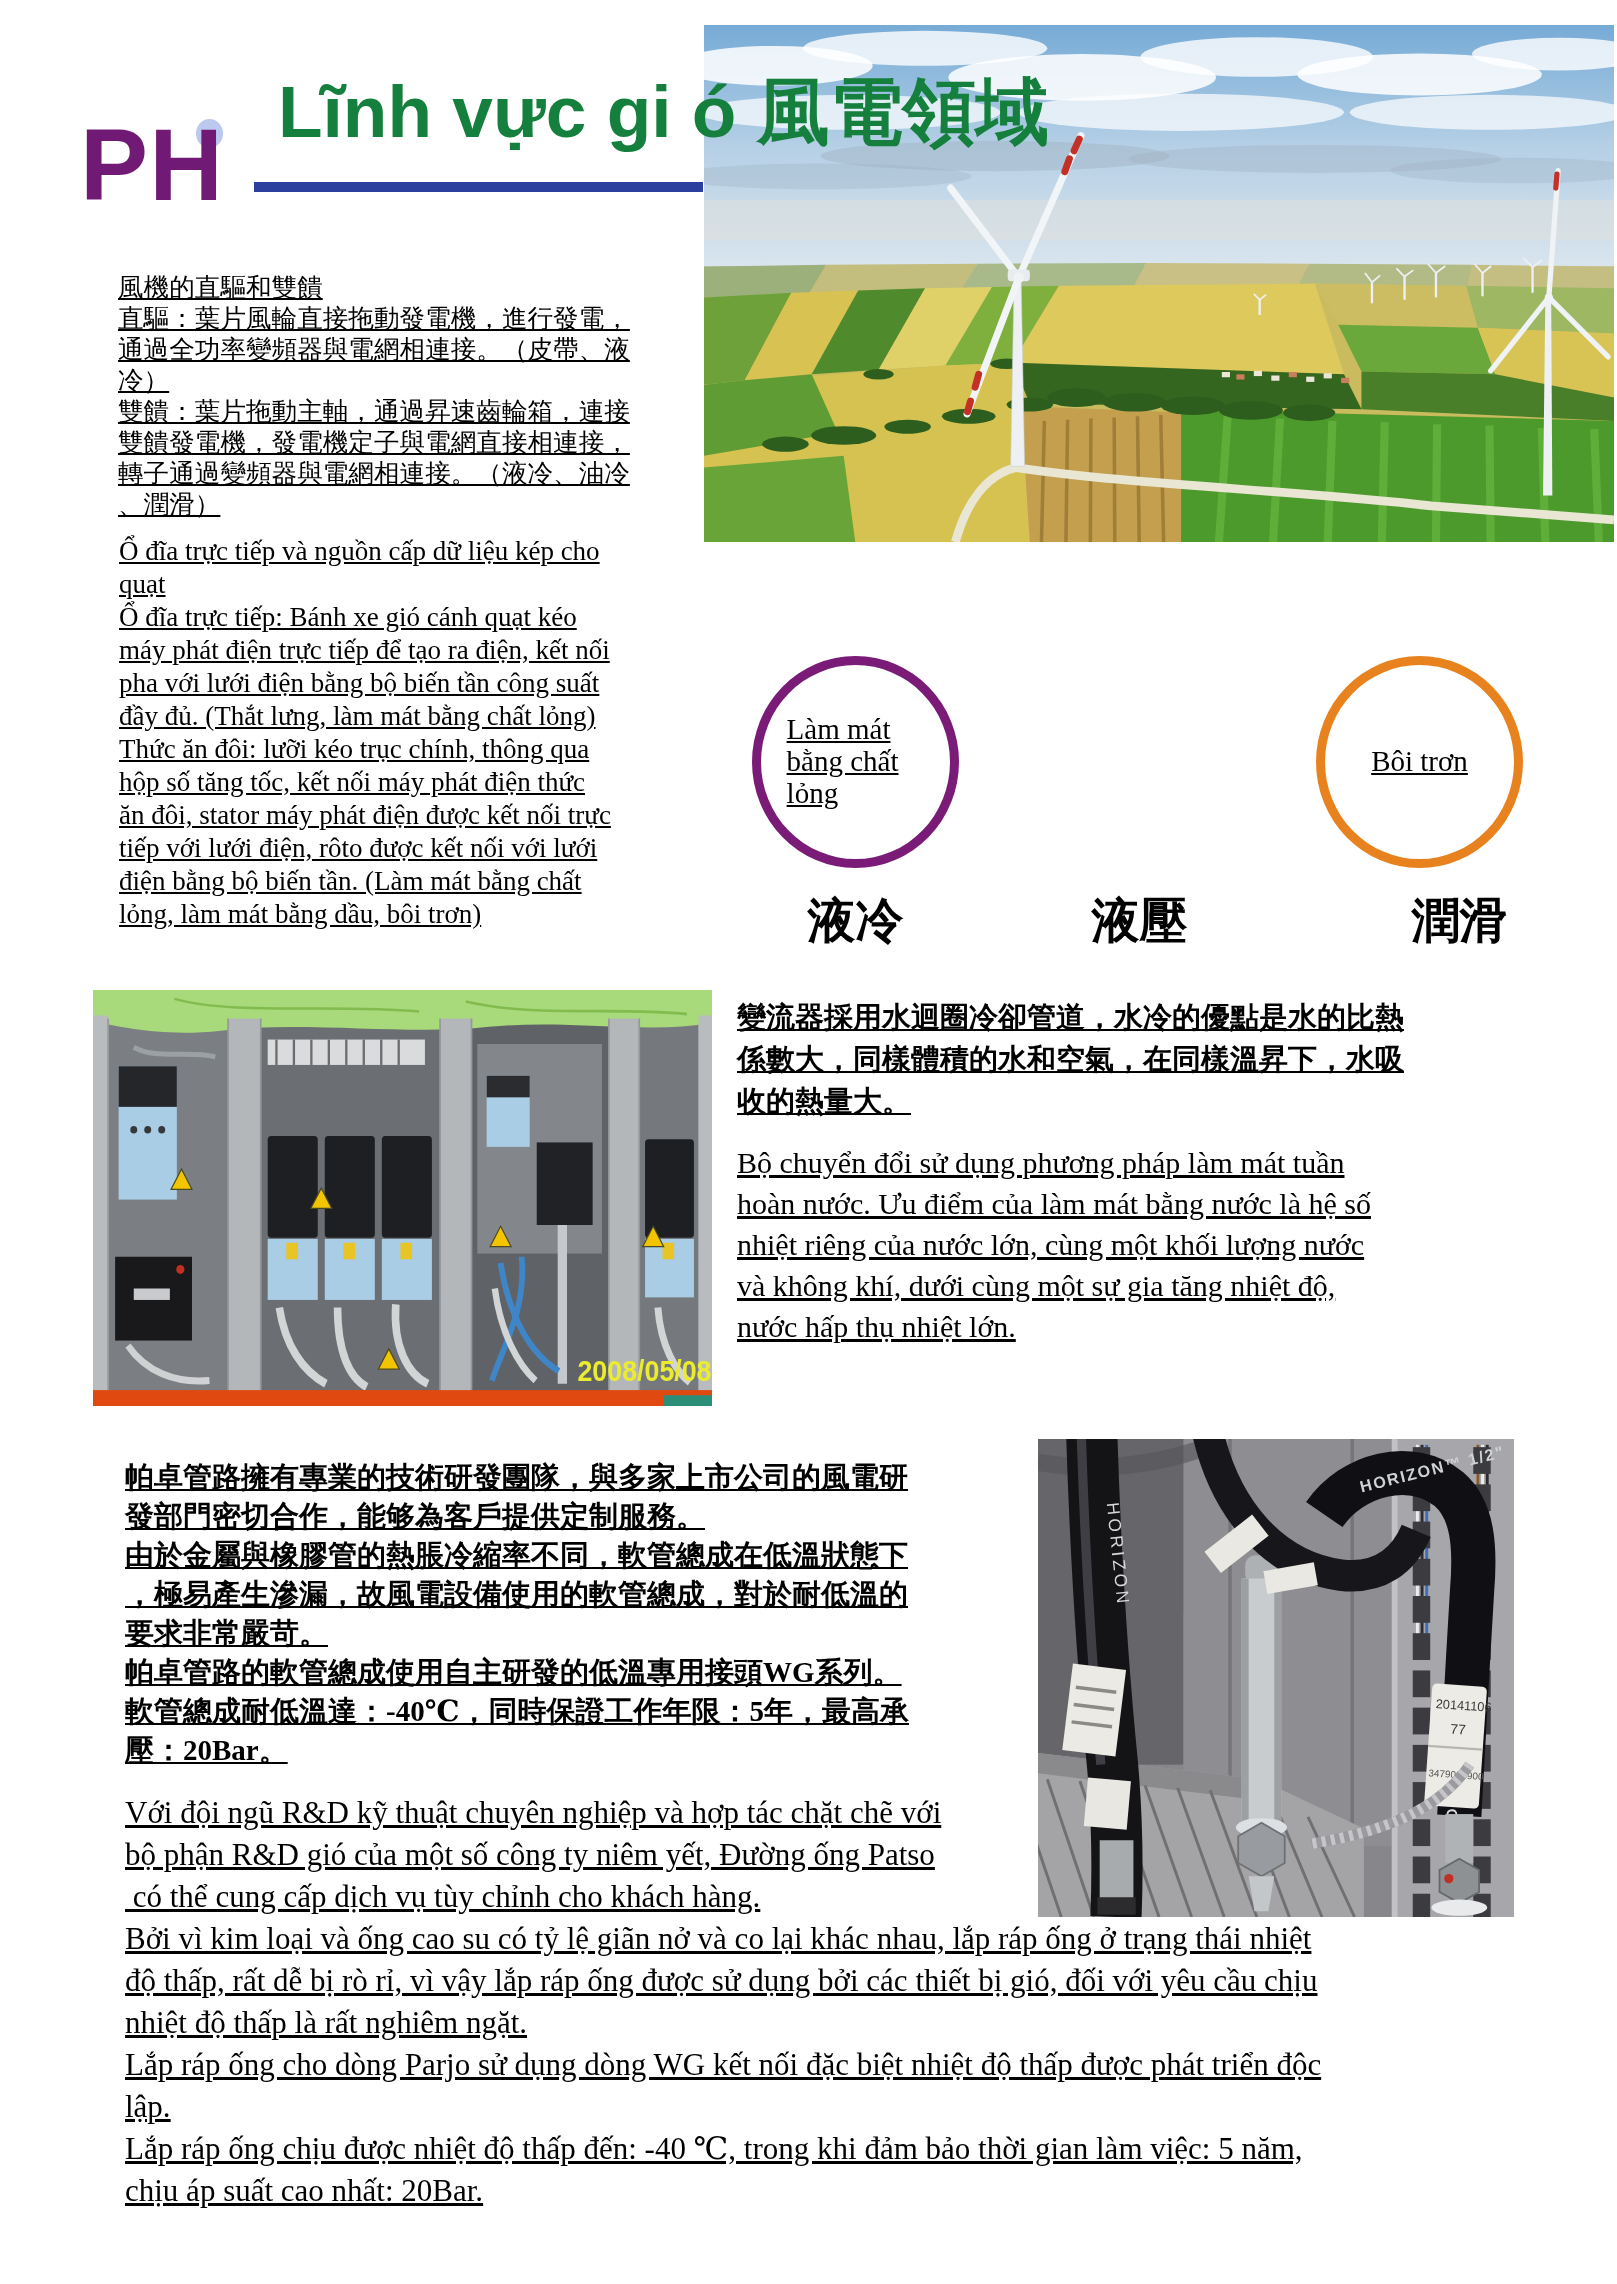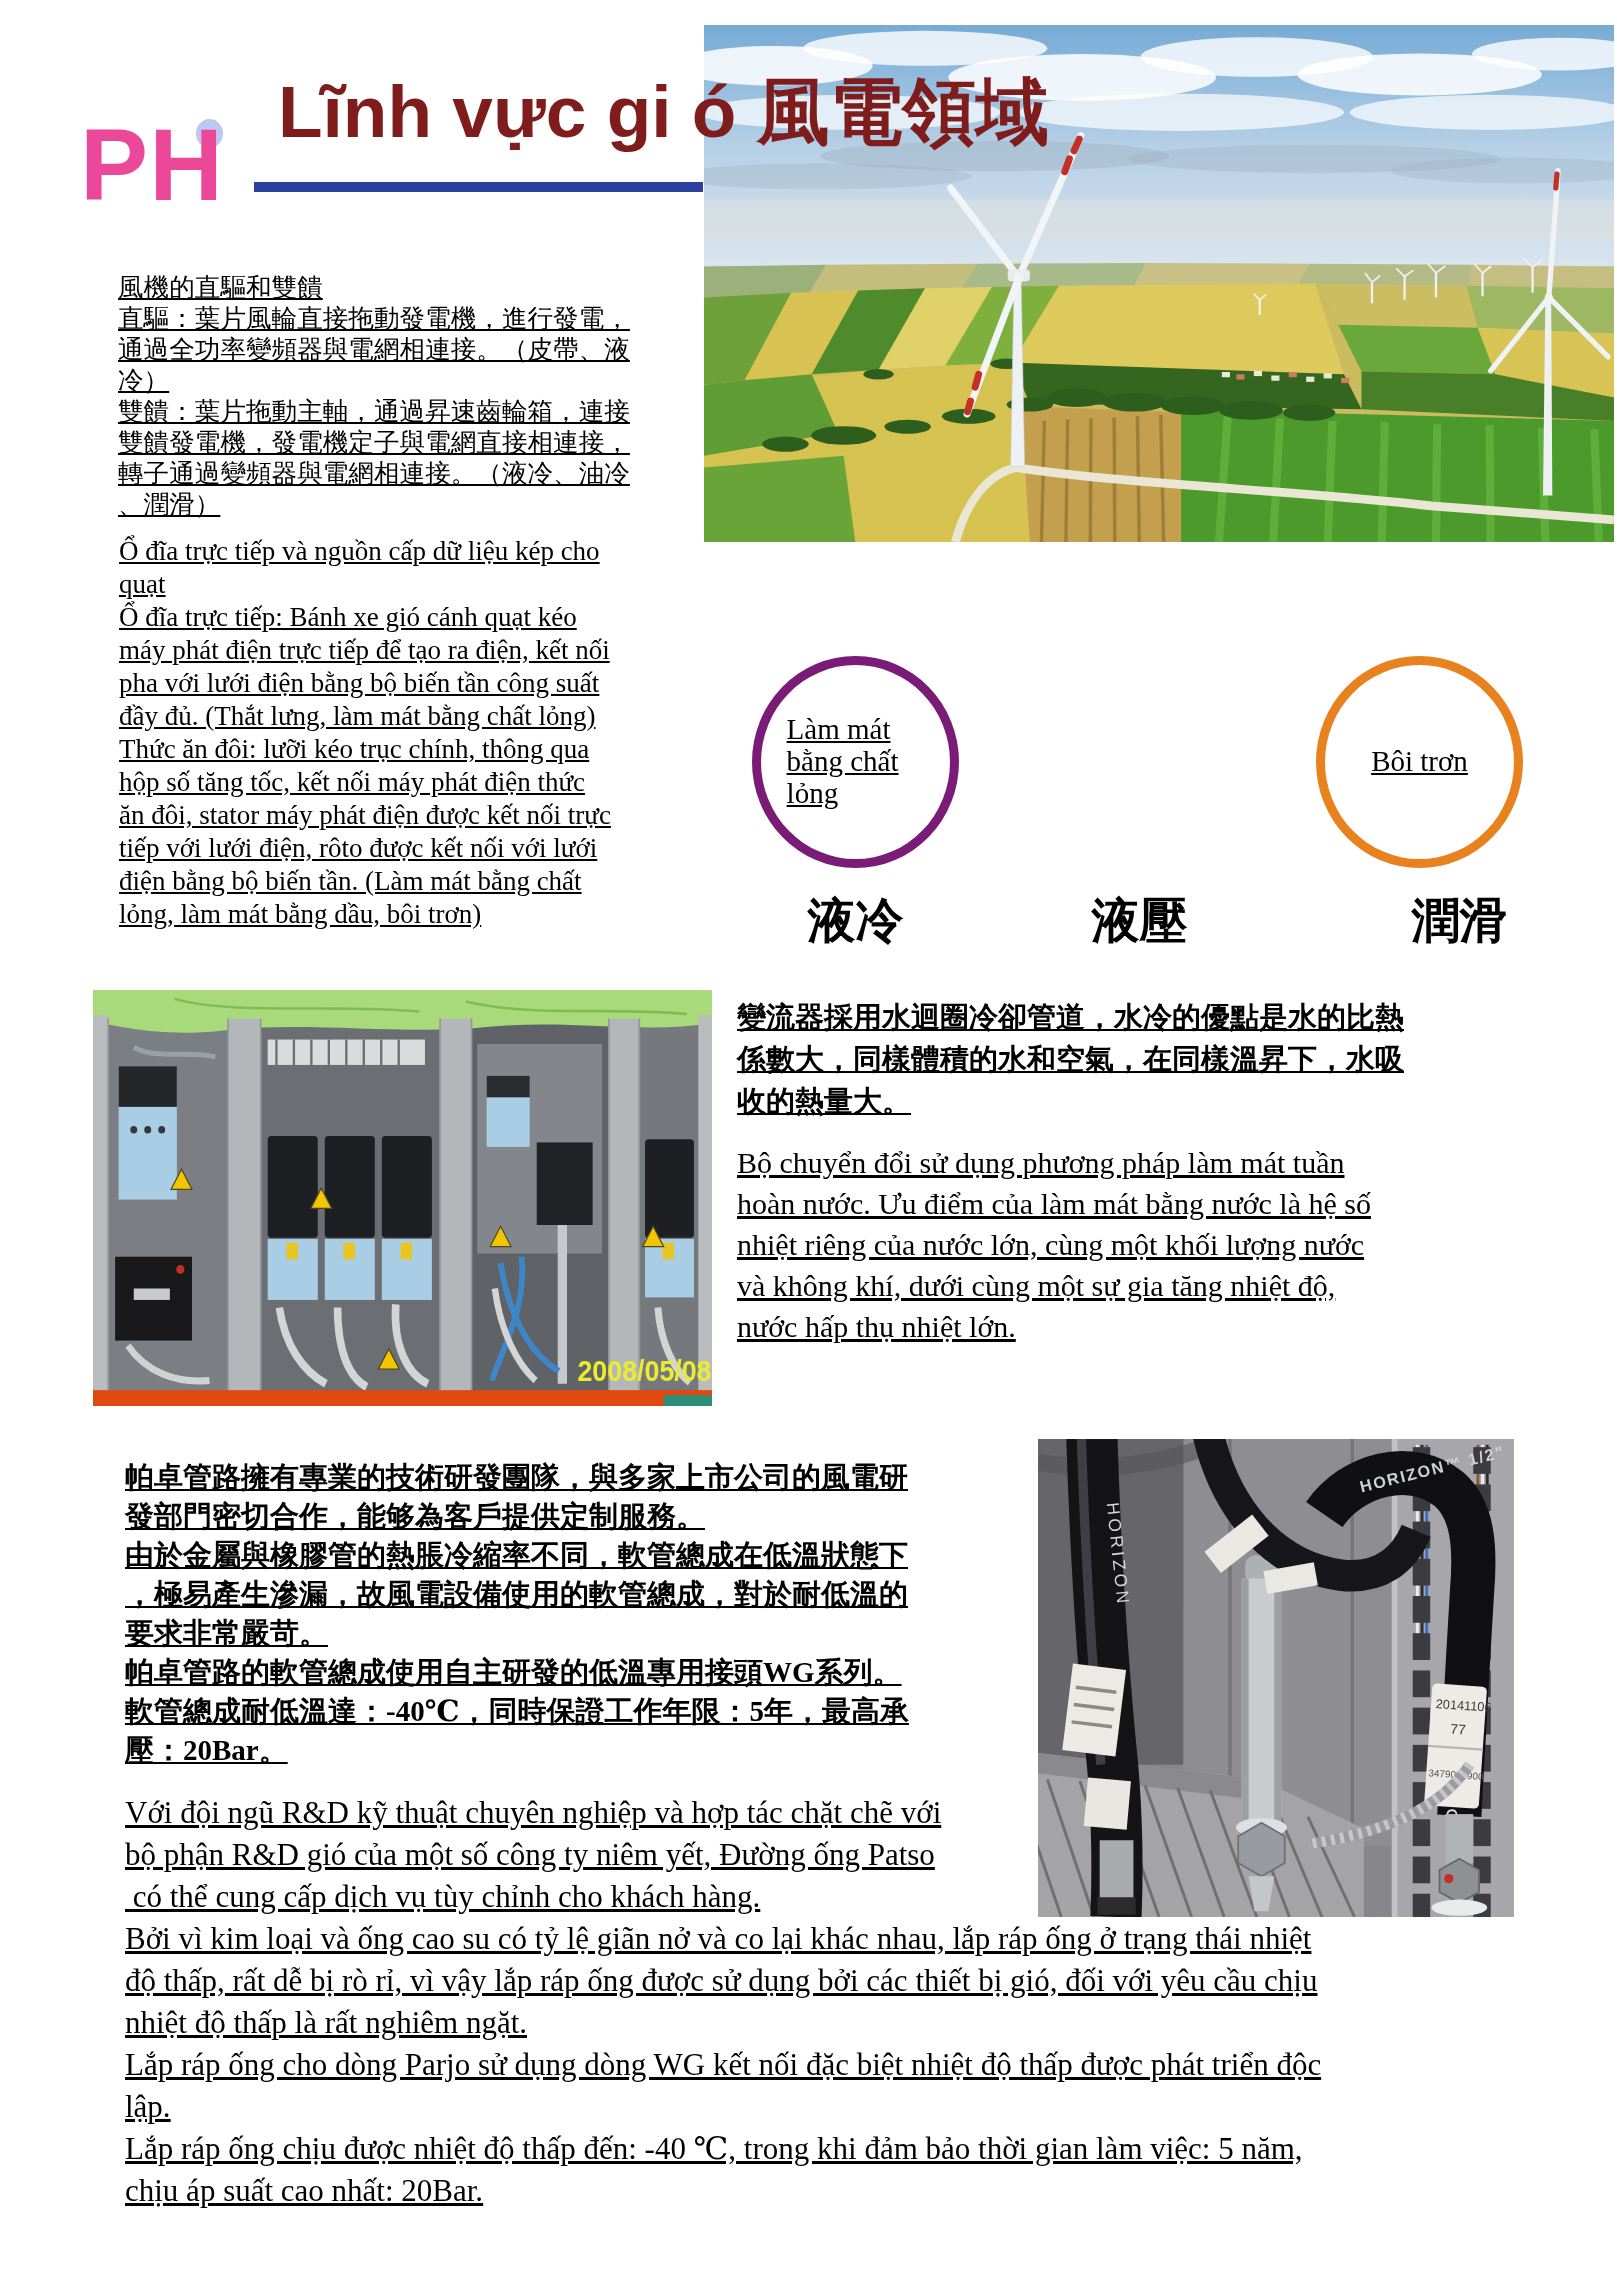--- a/index.html
+++ b/index.html
@@ -40,23 +40,23 @@
               font-weight:bold;line-height:1.1;}
   .fcn-1{left:752px;}
   .fcn-2{left:1036px;}
   .fcn-3{left:1356px;}
 </style>
 </head>
 <body>
 
 <div class="page">
 
-  <div class="abs logo" style="color: #ec4899;">PH</div>
+  <div class="abs logo" style="color: #701a75;">PH</div>
   <div class="abs logo-dot" style="background-color: rgb(188, 200, 239);"></div>
-  <div class="abs title" style="color: #7f1d1d;">Lĩnh vực gi ó 風電領域</div>
+  <div class="abs title" style="color: #15803d;">Lĩnh vực gi ó 風電領域</div>
   <div class="abs title-rule" style="background-color: rgb(43, 63, 158);"></div>
 
   <div class="abs photo-top">
     <svg viewBox="0 0 1564 888" preserveAspectRatio="none">
       <defs>
         <linearGradient id="sky" x1="0" y1="0" x2="0" y2="1">
           <stop offset="0" stop-color="#76abd6"></stop>
           <stop offset="0.45" stop-color="#b6d0e6"></stop>
           <stop offset="1" stop-color="#e2eaf0"></stop>
         </linearGradient>

